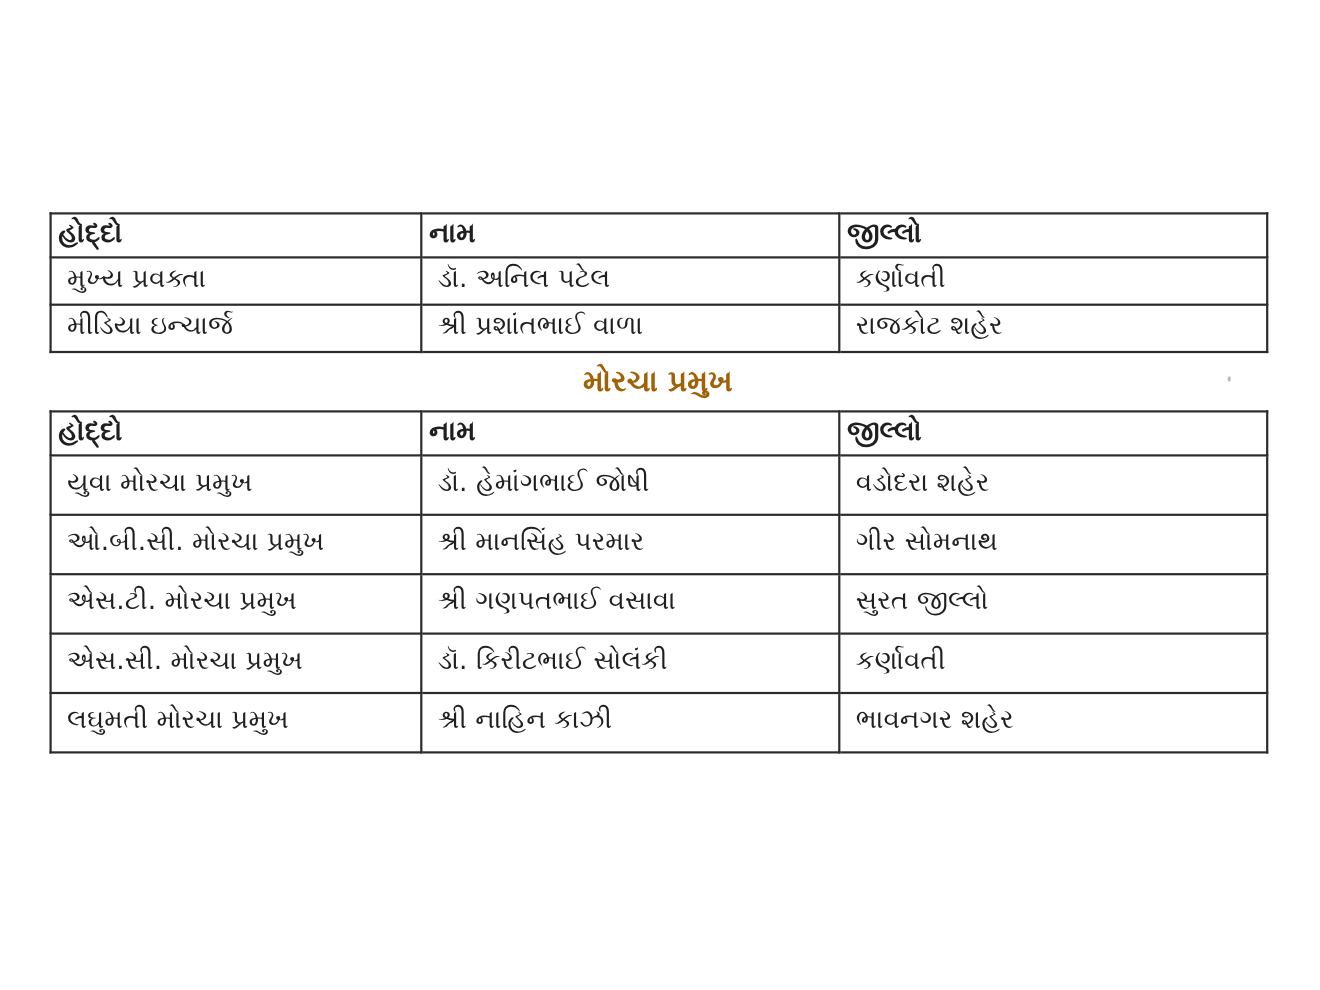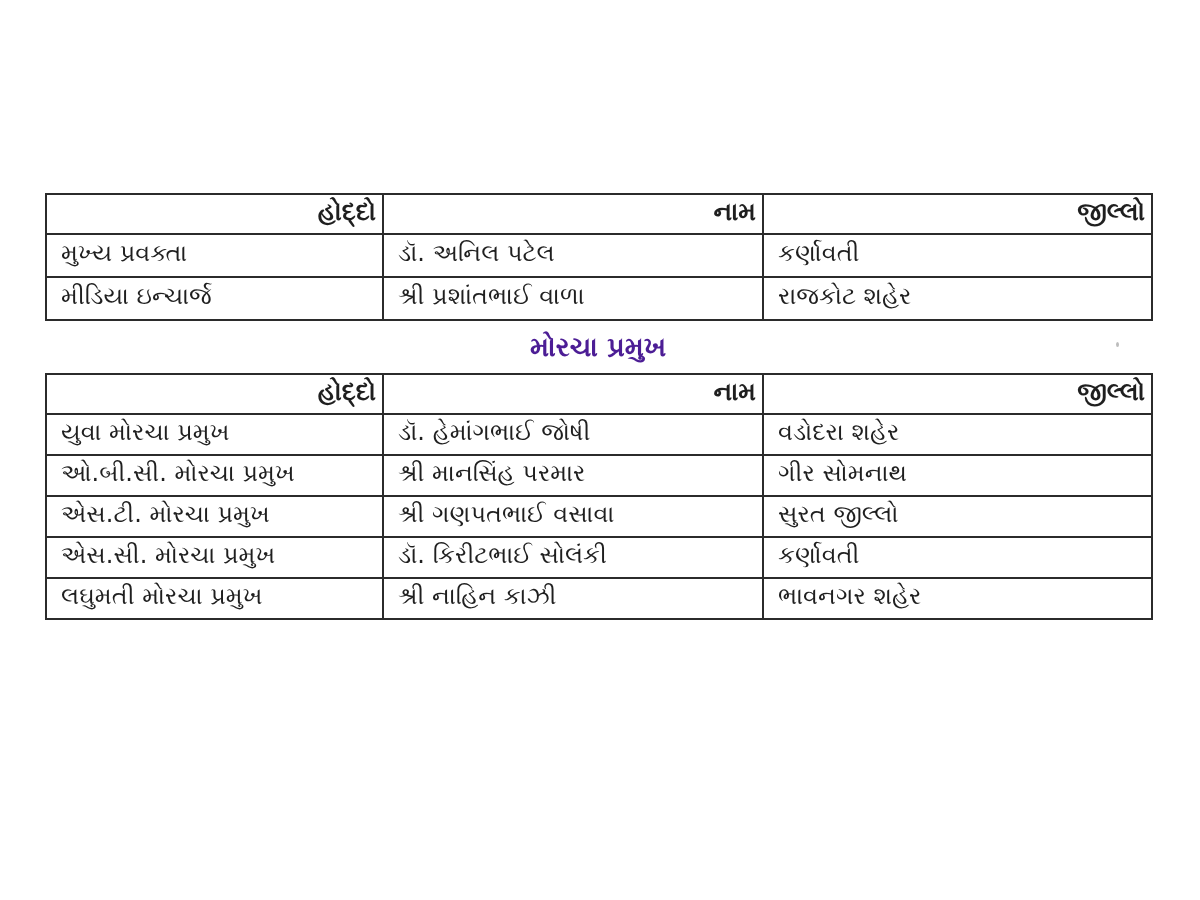--- a/index.html
+++ b/index.html
@@ -22,43 +22,43 @@
   table.doc-table th,
   table.doc-table td {
     border: 2px solid #2b2b2b;
     overflow: hidden;
     white-space: nowrap;
     vertical-align: middle;
   }
   table.doc-table th {
     font-weight: bold;
     font-size: 25px;
-    text-align: right;
+    text-align: left;
     padding: 2px 6px 6px 6px;
   }
   table.doc-table td {
     font-size: 24px;
     text-align: left;
     padding: 0 22px 6px 14px;
   }
   .t1 { top: 193px; }
   .t1 tr { height: 43px; }
   .t1 tr.hd { height: 40px; }
   .t2 { top: 373px; }
-  .t2 tr { height: 41px; }
+  .t2 tr { height: 54px; }
   .t2 tr.hd { height: 40px; }
   .section-heading {
     position: absolute;
     top: 331px;
     left: 45px;
     width: 1106px;
     text-align: center;
     font-weight: bold;
     font-size: 27px;
-    color: #4c1d95;
+    color: #a16207;
   }
   .speck {
     position: absolute;
     left: 1116px;
     top: 342px;
     width: 3px;
     height: 5px;
     background: #bdbdbd;
     border-radius: 50%;
   }

